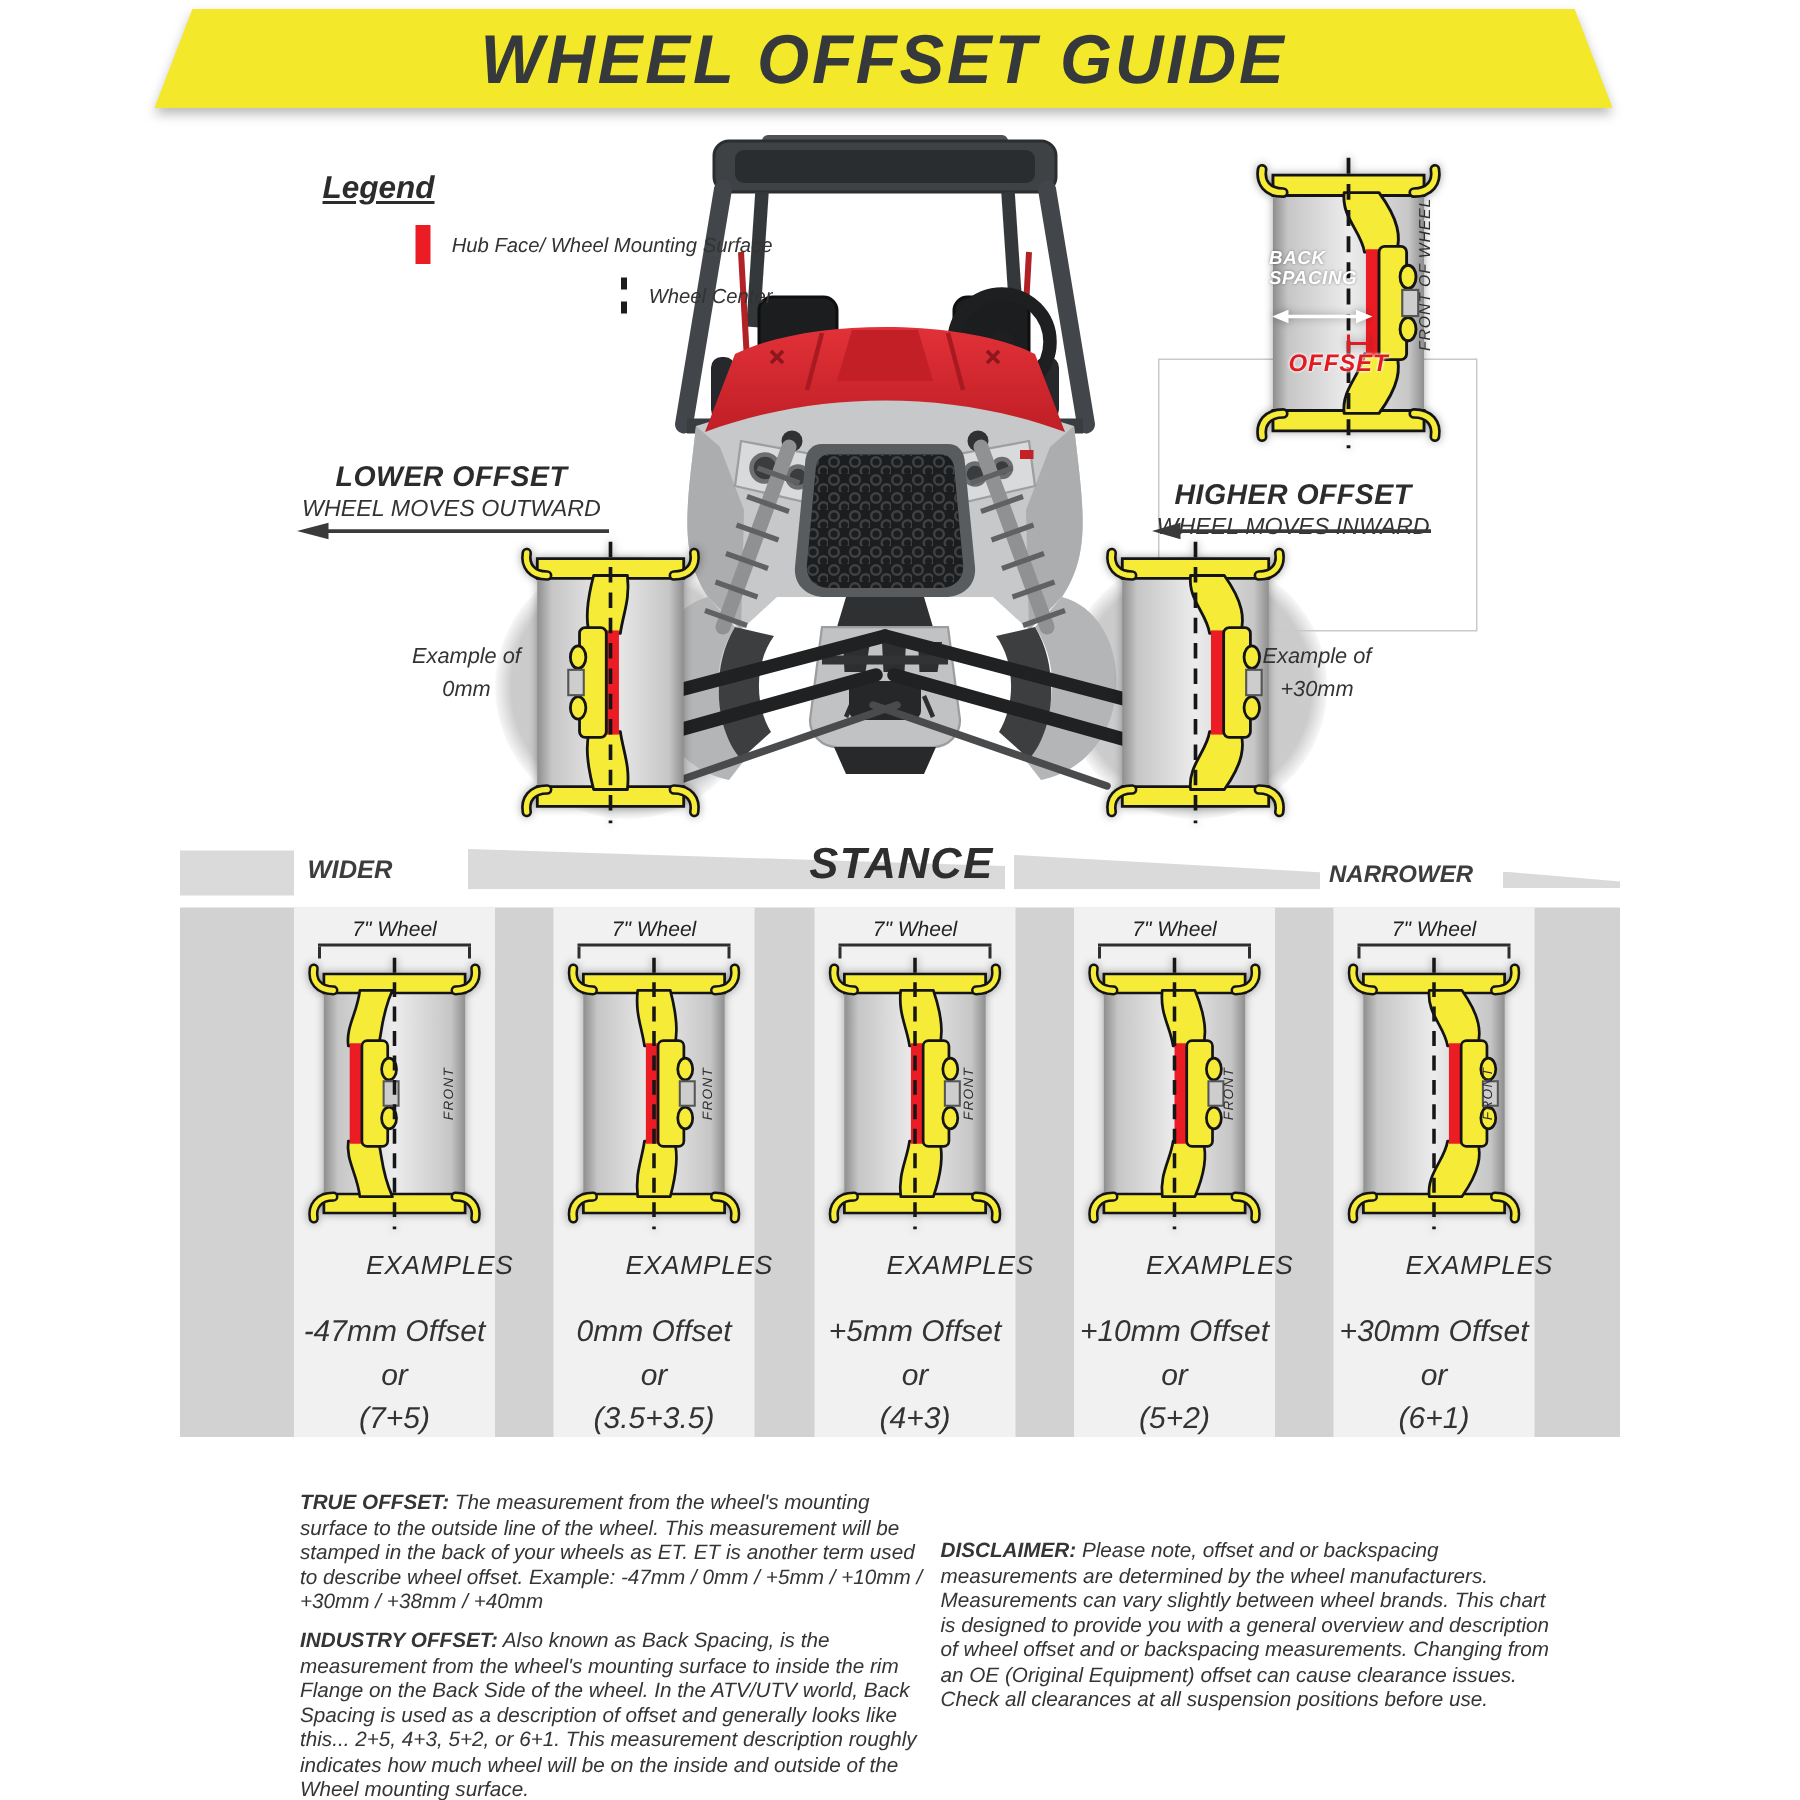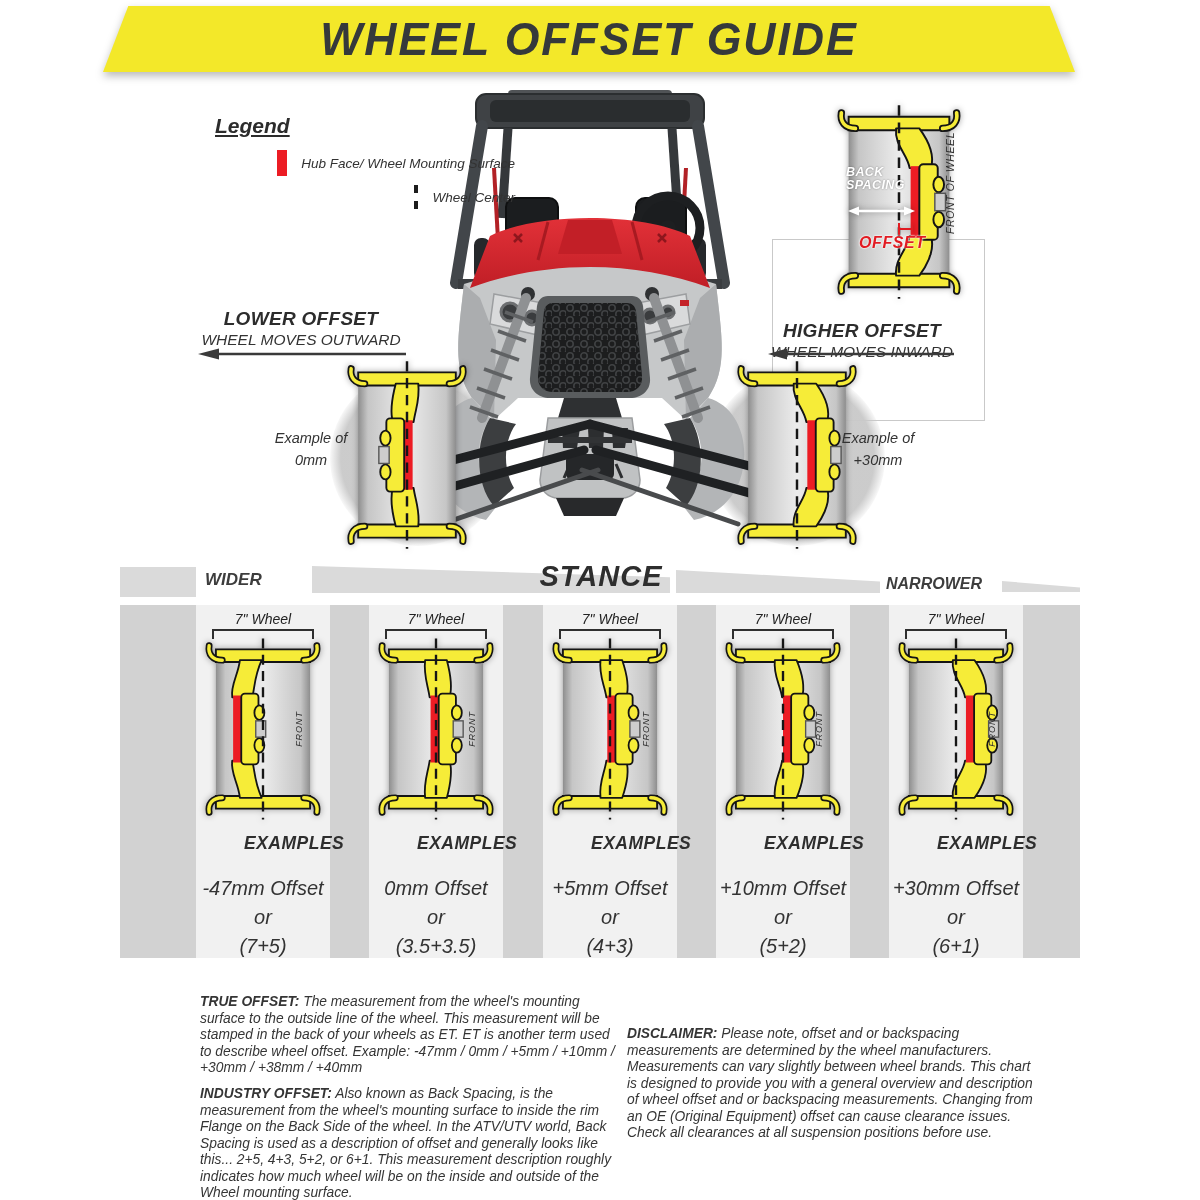--- a/index.html
+++ b/index.html
@@ -56,21 +56,21 @@
   .stance-title{font-weight:bold;font-size:29px;color:#2e2e2e;letter-spacing:1px;z-index:2;text-align:center;}
 
   
   .col-band{left:120px;top:605px;width:960px;height:353px;background:#d2d2d2;z-index:1;}
   .col{position:absolute;top:605px;width:134px;height:353px;background:#f1f1f1;z-index:2;}
   .col .wlabel{text-align:center;margin-top:6px;font-size:14px;color:#222;}
   .bracket{position:relative;width:102px;height:8px;margin:2px auto 0;border-top:2px solid #2e2e2e;}
   .bracket::before,.bracket::after{content:"";position:absolute;top:0;width:2px;height:8px;background:#2e2e2e;}
   .bracket::before{left:0;} .bracket::after{right:0;}
   .wheelbox{position:relative;width:124px;height:172px;margin:4px auto 0;}
-  .ex-head{margin-top:18px;text-align:center;font-weight:bold;font-size:17.5px;letter-spacing:.5px;color:#2e2e2e;padding-left:48px;}
+  .ex-head{margin-top:18px;text-align:center;font-weight:normal;font-size:17.5px;letter-spacing:.5px;color:#2e2e2e;padding-left:48px;}
   .ex-off{margin-top:20px;text-align:center;font-size:20px;color:#333;line-height:1.45;}
 
   
   .footnote{left:196px;top:969px;width:830px;font-size:14px;color:#333;z-index:2;}
   .defpara{width:416px;font-size:13.8px;line-height:1.2;color:#353535;z-index:2;}
   .defpara b{font-weight:bold;}
 </style>
 </head>
 <body>
 

